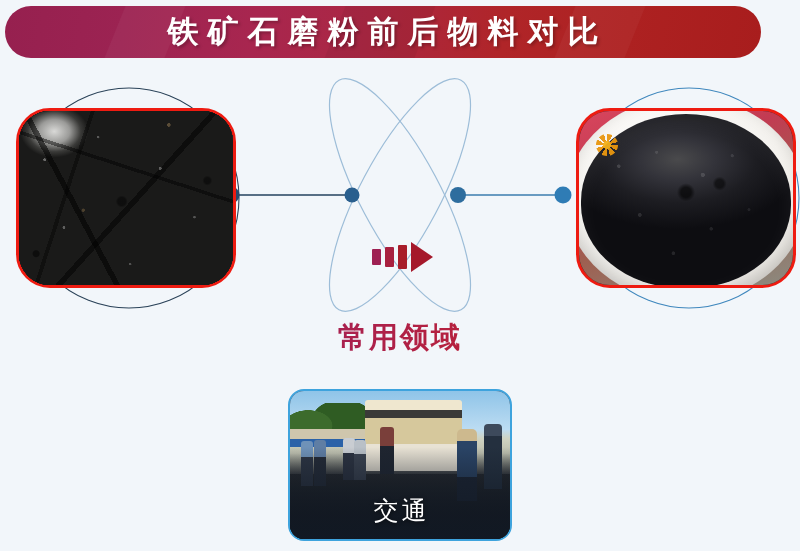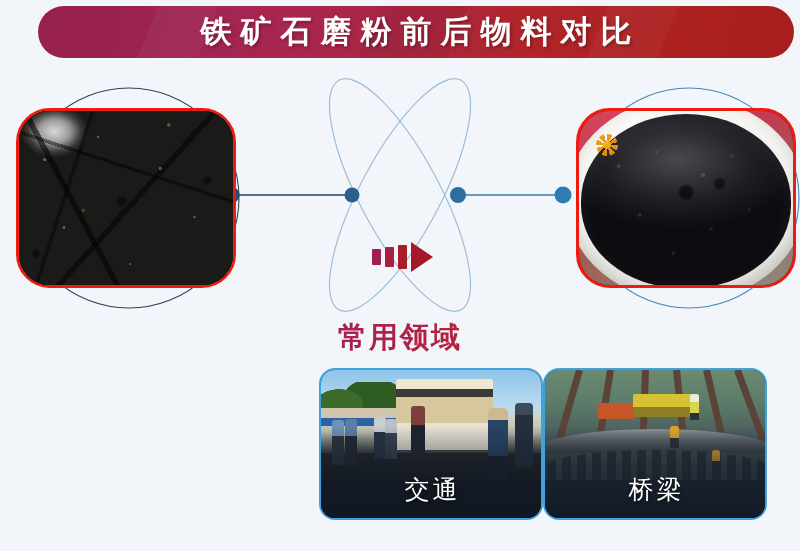--- a/index.html
+++ b/index.html
@@ -11,21 +11,21 @@
     height: 551px;
     background: #f2f6fa;
     font-family: "Liberation Sans", "DejaVu Sans", sans-serif;
     overflow: hidden;
     position: relative;
   }
 
   
   .banner-wrap {
     position: absolute;
-    left: 38px;
+    left: 5px;
     top: 6px;
     width: 756px;
     height: 52px;
   }
   .banner {
     position: absolute;
     inset: 0;
     border-radius: 26px;
     background: linear-gradient(100deg,
        #96204f 0%, #9c2352 16%, #a8264f 33%,
@@ -215,24 +215,24 @@
     background: linear-gradient(90deg, #8e2062 0%, #a32057 35%, #c0212f 70%, #cf2323 100%);
     -webkit-background-clip: text;
     background-clip: text;
     color: transparent;
     -webkit-text-fill-color: transparent;
   }
 
   
   .fields {
     position: absolute;
-    left: 33px; top: 368px;
+    left: 33px; top: 389px;
     width: 734px; height: 152px;
     display: flex;
-    justify-content: flex-end;
+    justify-content: center;
   }
   .field-card {
     position: relative;
     width: 224px;
     height: 152px;
     border: 2px solid #3ea3dd;
     border-radius: 16px;
     overflow: hidden;
     box-sizing: border-box;
     background: #2a3442;
@@ -396,34 +396,14 @@
       <div class="w4"></div>
       <div class="w5"></div>
       <div class="w6"></div>
       <div class="w7"></div>
     </div>
     <div class="field-shade"></div>
     <div class="field-label">交通</div>
   </div>
 
 
-  <div class="field-card">
-    <div class="field-photo sc-bridge">
-      <div class="cable k1"></div>
-      <div class="cable k2"></div>
-      <div class="cable k3"></div>
-      <div class="cable k4"></div>
-      <div class="cable k5"></div>
-      <div class="cable k6"></div>
-      <div class="deck"></div>
-      <div class="deck2"></div>
-      <div class="mach2"></div>
-      <div class="mach"></div>
-      <div class="wk1"></div>
-      <div class="wk2"></div>
-      <div class="wk3"></div>
-      <div class="lower"></div>
-    </div>
-    <div class="field-shade"></div>
-    <div class="field-label">桥梁</div>
-  </div>
 
 </div>
 
 </body></html>

